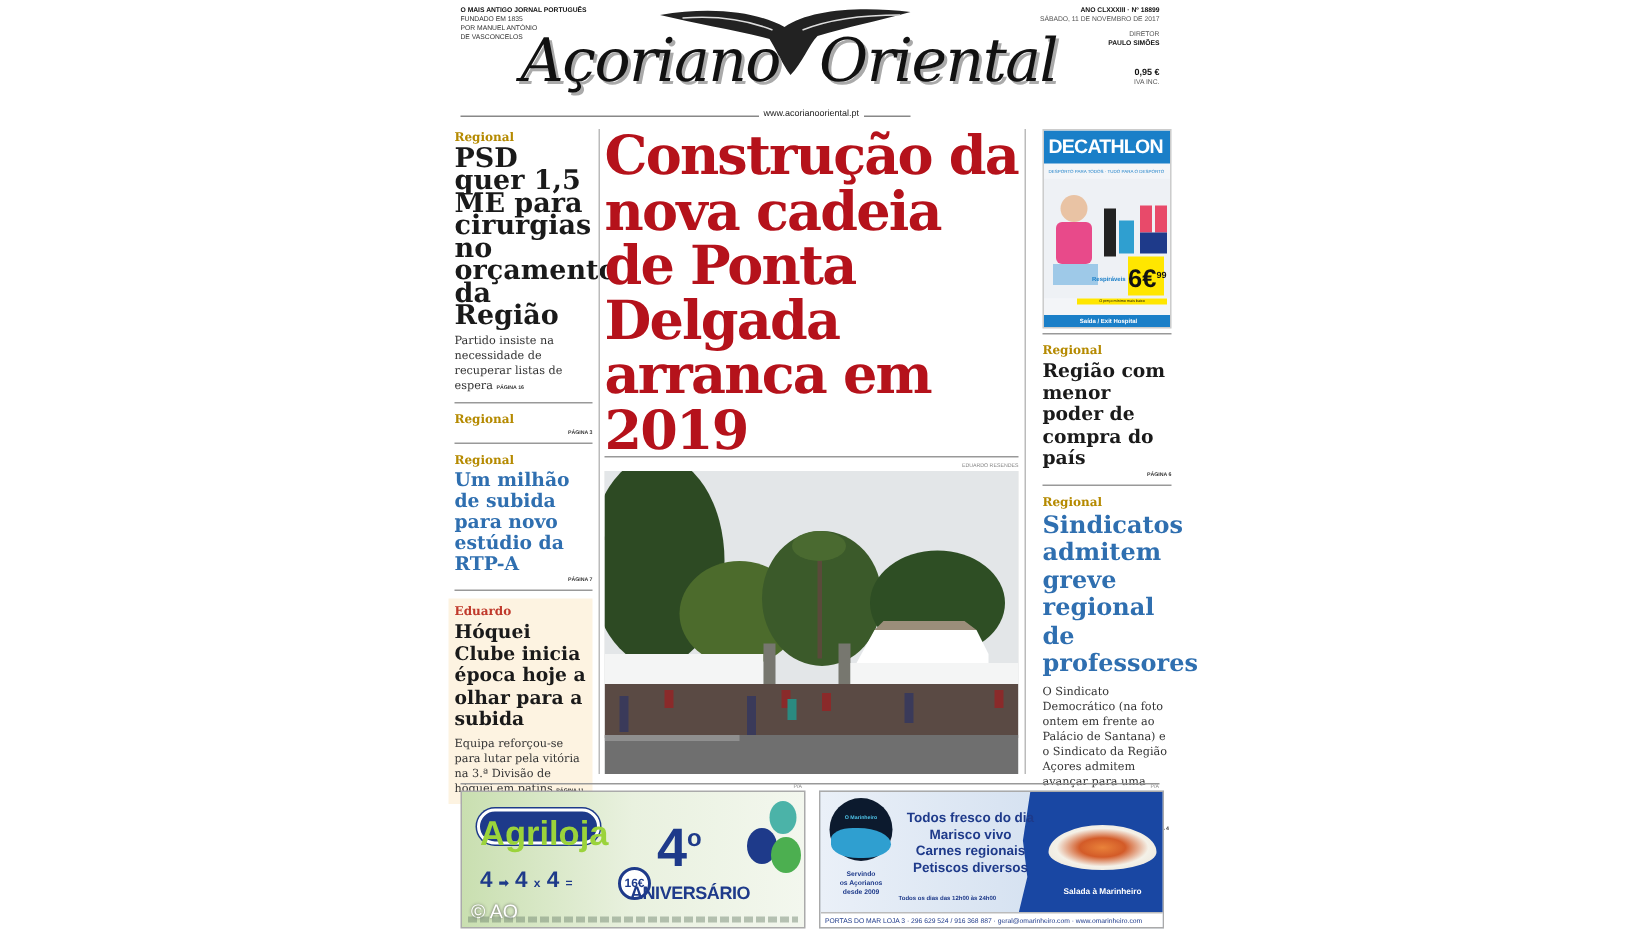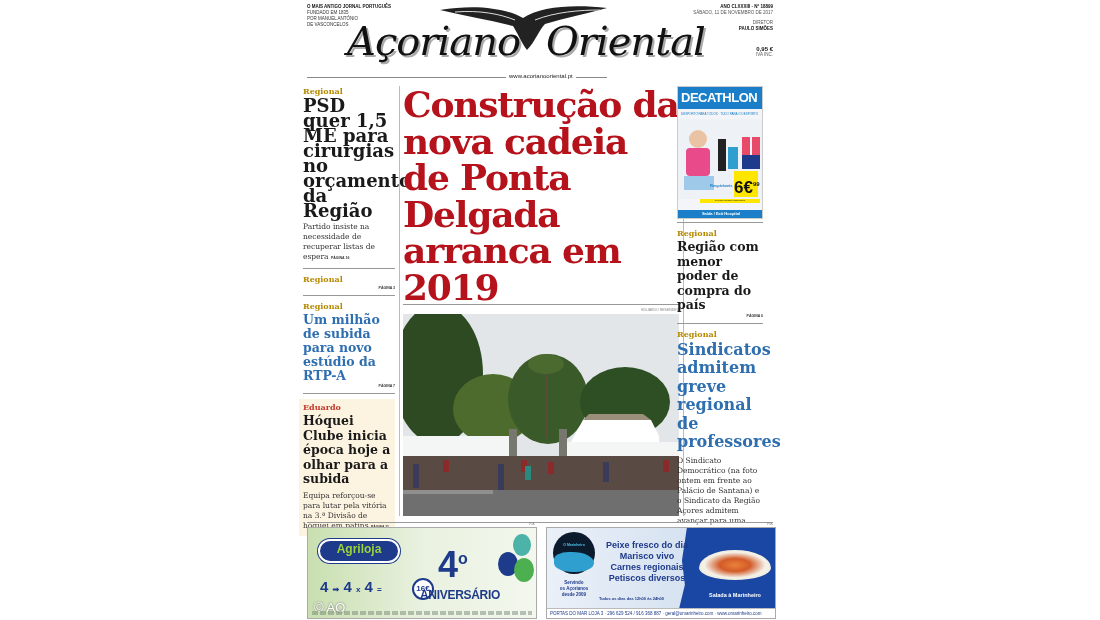--- a/index.html
+++ b/index.html
@@ -39,37 +39,37 @@
   .sport-box { background: #fdf3e1; padding: 3px 4px 4px 4px; margin-left: -4px; width: 96px; }
 
   
   .col-main { position: absolute; left: 100px; top: 86px; width: 276px; }
   .main-head { font-size: 36px; line-height: 36.5px; font-weight: bold; color: #b5121b; letter-spacing: -1.2px; }
   .main-lead { font-size: 7.5px; line-height: 10.5px; color: #333; margin-top: 16px; }
   .photo-credit { position: absolute; right: 0; top: 222px; font-family: "Liberation Sans", sans-serif; font-size: 3.5px; color: #888; text-transform: uppercase; }
   .photo { position: absolute; left: 0; top: 228px; width: 276px; height: 202px; overflow: hidden; background: #dfe2e4; }
 
   
-  .col-right { position: absolute; left: 374px; top: 86px; width: 86px; }
+  .col-right { position: absolute; left: 392px; top: 86px; width: 86px; }
   .ad-decathlon { width: 86px; height: 133px; background: #f3f5f8; border: 1px solid #ccc; position: relative; overflow: hidden; }
   .dec-bar { position: absolute; left: 0; top: 0; width: 86px; height: 22px; background: #1a7fc8; }
   .dec-logo { position: absolute; left: 3px; top: 3px; font-family: "Liberation Sans", sans-serif; font-weight: bold; font-size: 13px; color: #fff; letter-spacing: -0.5px; }
   .dec-sub { position: absolute; left: 3px; top: 25px; font-family: "Liberation Sans", sans-serif; font-size: 3px; color: #1a7fc8; text-transform: uppercase; }
   .dec-foot { position: absolute; left: 0; bottom: 0; width: 86px; height: 8px; background: #1a7fc8; color: #fff; font-family: "Liberation Sans", sans-serif; font-size: 4px; font-weight: bold; text-align: center; line-height: 8px; }
   .dec-price { position: absolute; right: 4px; top: 84px; width: 24px; height: 26px; background: #ffe600; font-family: "Liberation Sans", sans-serif; font-weight: bold; font-size: 17px; color: #111; text-align: center; line-height: 26px; }
   .dec-price sup { font-size: 6px; }
   .dec-resp { position: absolute; left: 32px; top: 96px; font-family: "Liberation Sans", sans-serif; font-size: 4px; font-weight: bold; color: #1a7fc8; }
   .dec-promo { position: absolute; left: 22px; top: 112px; width: 60px; height: 4px; background: #ffe600; font-family: "Liberation Sans", sans-serif; font-size: 2.5px; color:#111; text-align:center; line-height:4px; }
 
   
   .ad-row { position: absolute; left: 0; top: 522px; width: 474px; height: 98px; }
   .ad-num { position: absolute; top: 0; font-family: "Liberation Sans", sans-serif; font-size: 3.5px; color: #888; }
   .ad-agri { position: absolute; left: 4px; top: 5px; width: 230px; height: 92px; background: linear-gradient(90deg, #c9dfb0 0%, #e9f1df 50%, #f3f7ee 100%); border: 1px solid #aaa; overflow: hidden; }
   .agri-logo { position: absolute; left: 10px; top: 11px; width: 82px; height: 24px; border-radius: 12px; background: #1e3a8a; border: 2px solid #fff; box-shadow: 0 0 0 1px #1e3a8a; }
-  .agri-logo span { position: absolute; left: 0; top: 1px; width: 78px; text-align: center; font-family: "Liberation Sans", sans-serif; font-weight: bold; font-size: 12px; color: #9bd33b; }
+  .agri-logo span { position: absolute; left: 0; top: 1px; width: 78px; text-align: center; font-family: "Liberation Sans", sans-serif; font-weight: bold; font-size: 23px; color: #9bd33b; }
   .agri-eq { position: absolute; left: 12px; top: 50px; font-family: "Liberation Sans", sans-serif; font-weight: bold; font-size: 15px; color: #1e3a8a; }
   .agri-eq small { font-size: 8px; }
   .agri-16 { position: absolute; left: 84px; top: 50px; width: 22px; height: 22px; border-radius: 50%; border: 2px solid #1e3a8a; background: #fff; font-family: "Liberation Sans", sans-serif; font-weight: bold; font-size: 8px; color: #1e3a8a; text-align: center; line-height: 18px; margin-left: 20px; }
   .agri-big { position: absolute; left: 130px; top: 16px; font-family: "Liberation Sans", sans-serif; font-weight: bold; font-size: 36px; color: #1e3a8a; }
   .agri-big sup { font-size: 16px; }
   .agri-anniv { position: absolute; left: 112px; top: 60px; font-family: "Liberation Sans", sans-serif; font-weight: bold; font-size: 12px; color: #1e3a8a; letter-spacing: -0.3px; }
   .balloon { position: absolute; border-radius: 50%; }
   .agri-fine { position: absolute; left: 4px; bottom: 3px; width: 220px; height: 4px; background: repeating-linear-gradient(90deg, #6a7f6a 0 6px, transparent 6px 8px); opacity: .45; }
   .agri-copy { position: absolute; left: 6px; top: 72px; font-family: "Liberation Sans", sans-serif; font-size: 13px; color: #fff; text-shadow: 0 0 2px #555; }
 
@@ -255,21 +255,21 @@
       <div class="mar-logo">
         <span>O Marinheiro</span>
         <div class="mar-head"></div>
       </div>
       <div class="mar-serv">
         <div>Servindo</div>
         <div>os Açorianos</div>
         <div>desde 2009</div>
       </div>
       <div class="mar-menu">
-        <div>Peixe fresco do dia</div>
+        <div>Todos fresco do dia</div>
         <div>Marisco vivo</div>
         <div>Carnes regionais</div>
         <div>Petiscos diversos</div>
       </div>
       <div class="mar-hours">Todos os dias das 12h00 às 24h00</div>
       <div class="mar-dish"></div>
       <div class="mar-salad">Salada à Marinheiro</div>
       <div class="mar-foot">PORTAS DO MAR LOJA 3 · 296 629 524 / 916 368 887 · geral@omarinheiro.com · www.omarinheiro.com</div>
     </div>
   </div>

